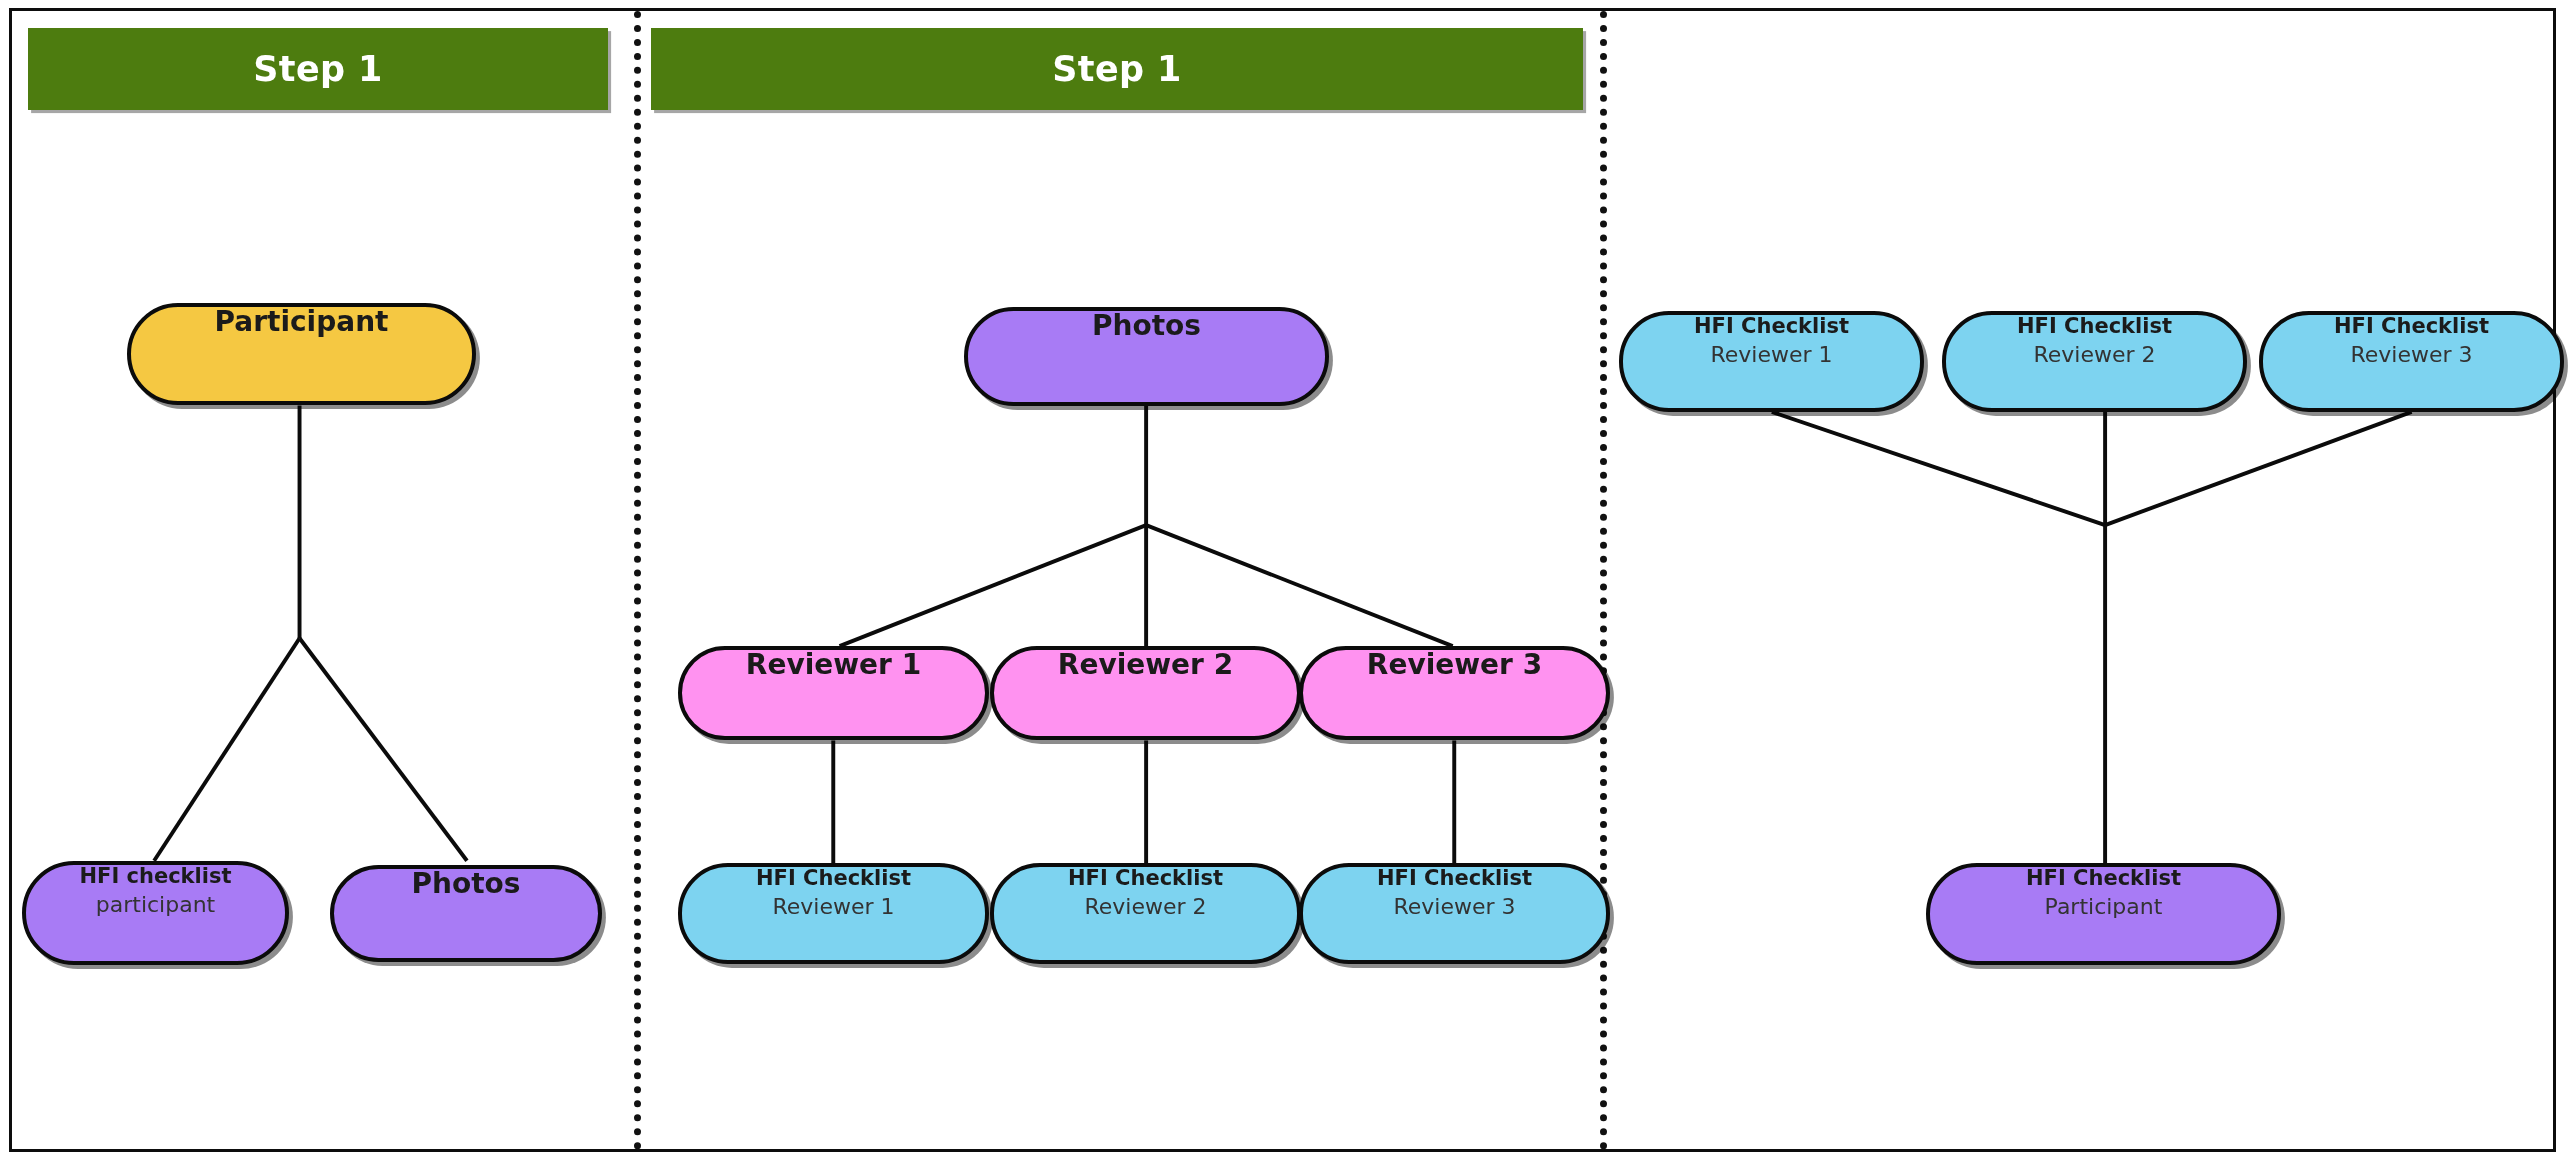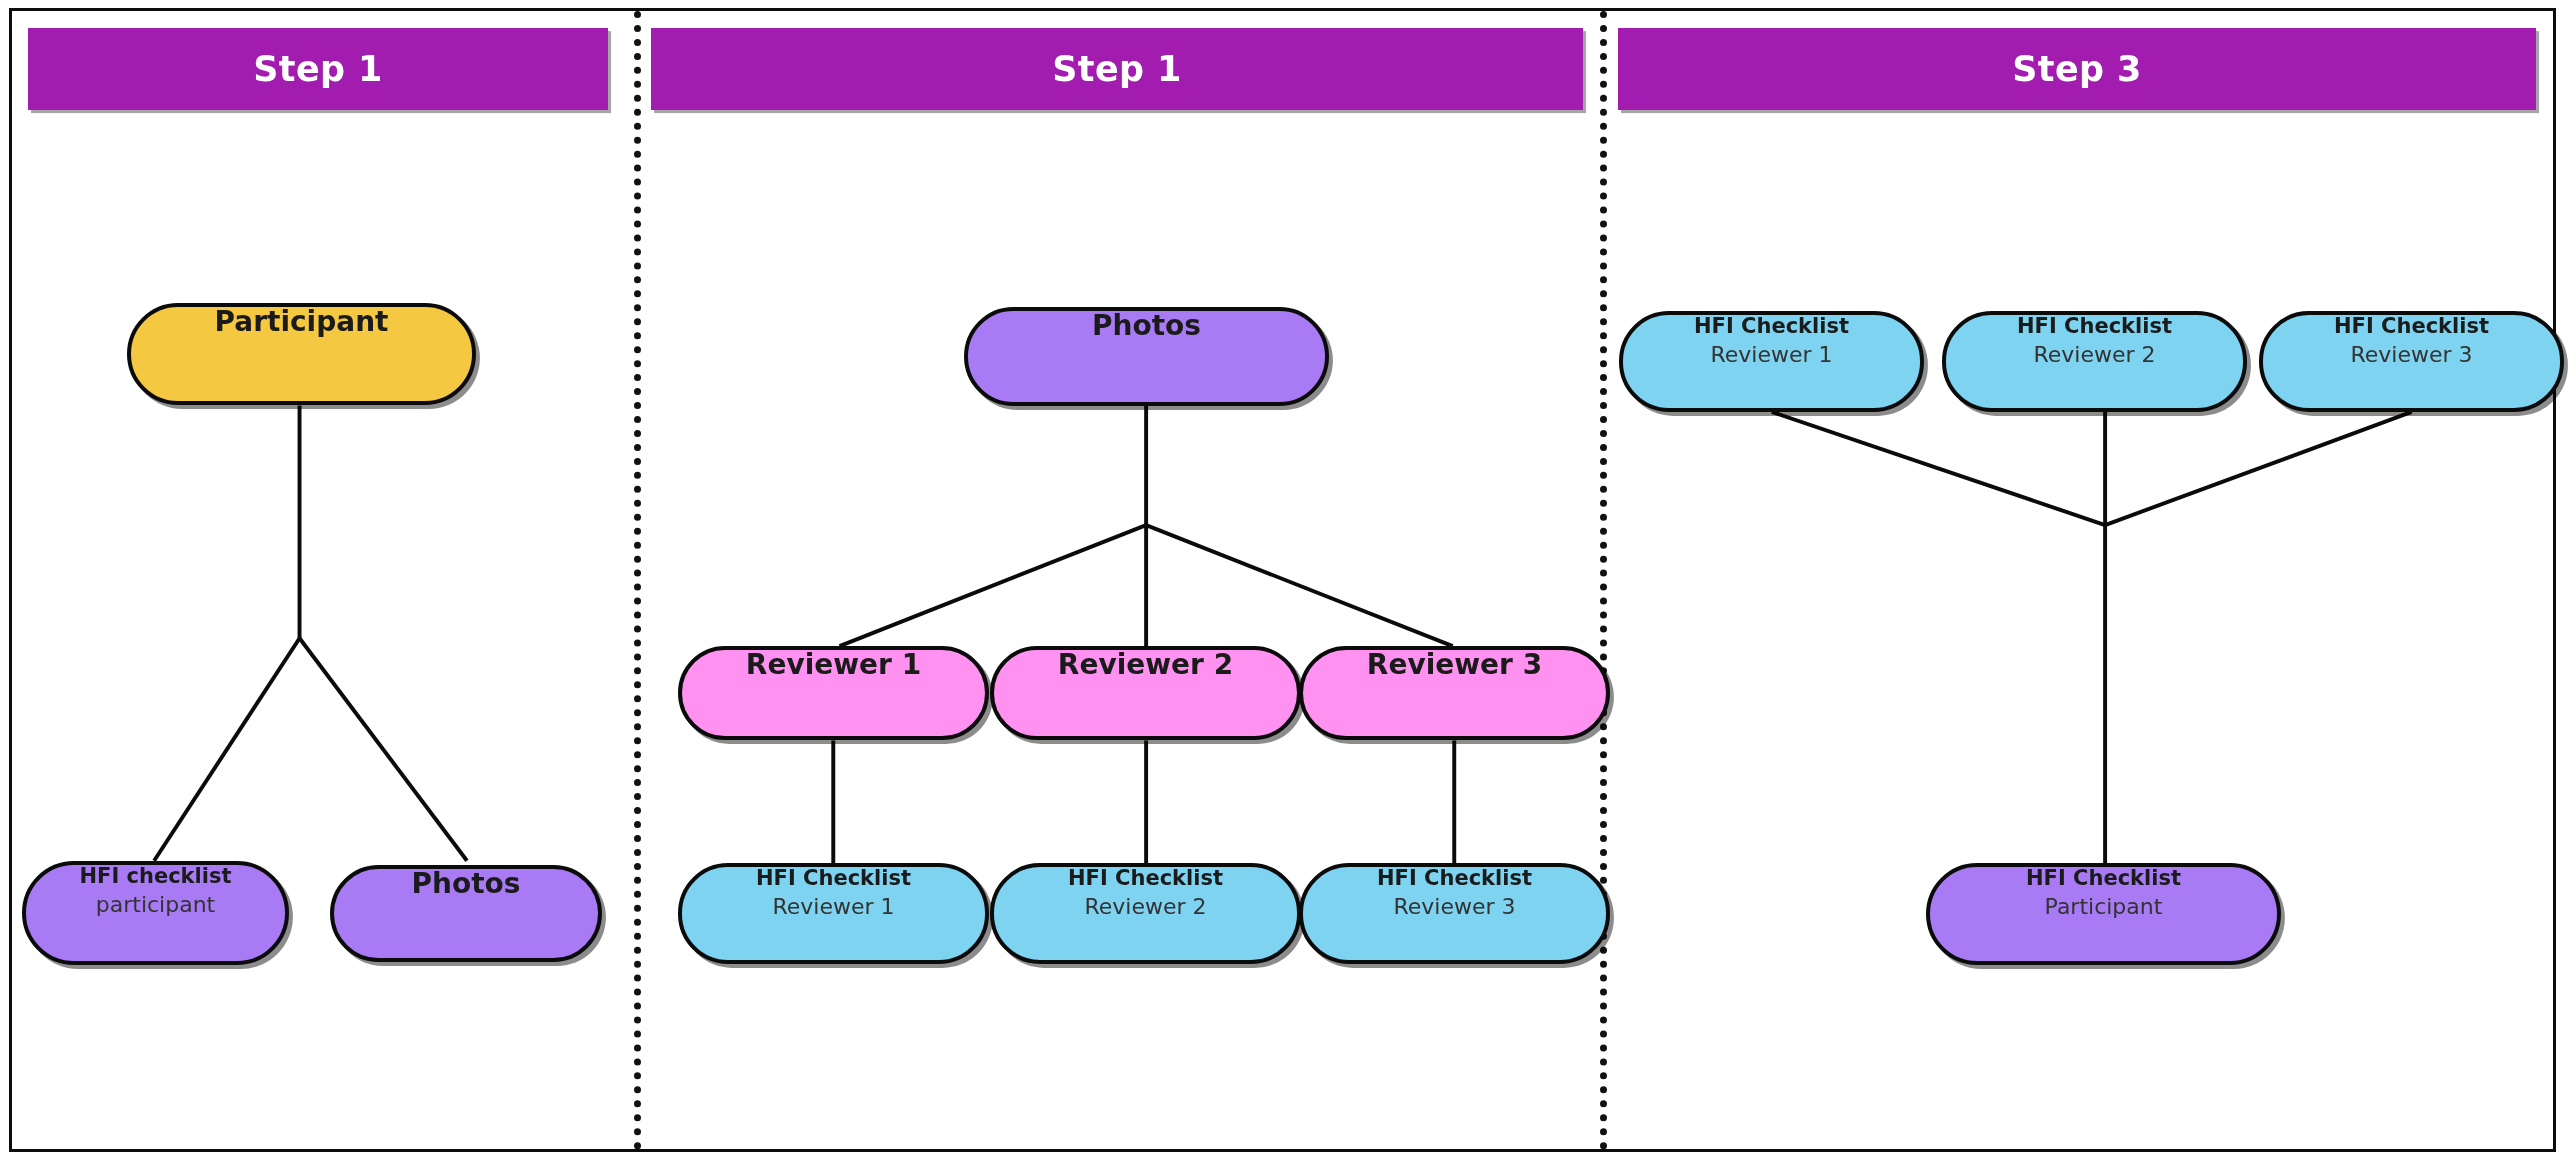--- a/index.html
+++ b/index.html
@@ -31,21 +31,21 @@
     position: absolute;
     top: 11px;
     width: 0;
     height: 1139px;
     border-left: 7px dotted #111111;
   }
   
   .step-header {
     position: absolute;
     height: 82px;
-    background: #a21caf;
+    background: #4d7c0f;
     color: #ffffff;
     display: flex;
     align-items: center;
     justify-content: center;
     font-size: 35px;
     font-weight: bold;
     letter-spacing: 0.4px;
     box-shadow: 3.1px 3.1px 0 rgba(0,0,0,0.35);
   }
   
@@ -95,23 +95,20 @@
   <div class="outer-frame"></div>
 
   <div class="divider" style="left:634px;"></div>
   <div class="divider" style="left:1600px;"></div>
 
   <div class="step-header" style="left:28px; top:28px; width:580px;">
     <span>Step 1</span>
   </div>
   <div class="step-header" style="left:651px; top:28px; width:932px;">
     <span>Step 1</span>
-  </div>
-  <div class="step-header" style="left:1618px; top:28px; width:918px;">
-    <span>Step 3</span>
   </div>
 
   <svg class="links" viewBox="0 0 3277 1491">
 
     <line x1="381" y1="516" x2="381" y2="812"></line>
     <line x1="381" y1="812" x2="196" y2="1095"></line>
     <line x1="381" y1="812" x2="594" y2="1095"></line>
 
     <line x1="1458" y1="516" x2="1458" y2="668"></line>
     <line x1="1458" y1="668" x2="1068" y2="822"></line>

